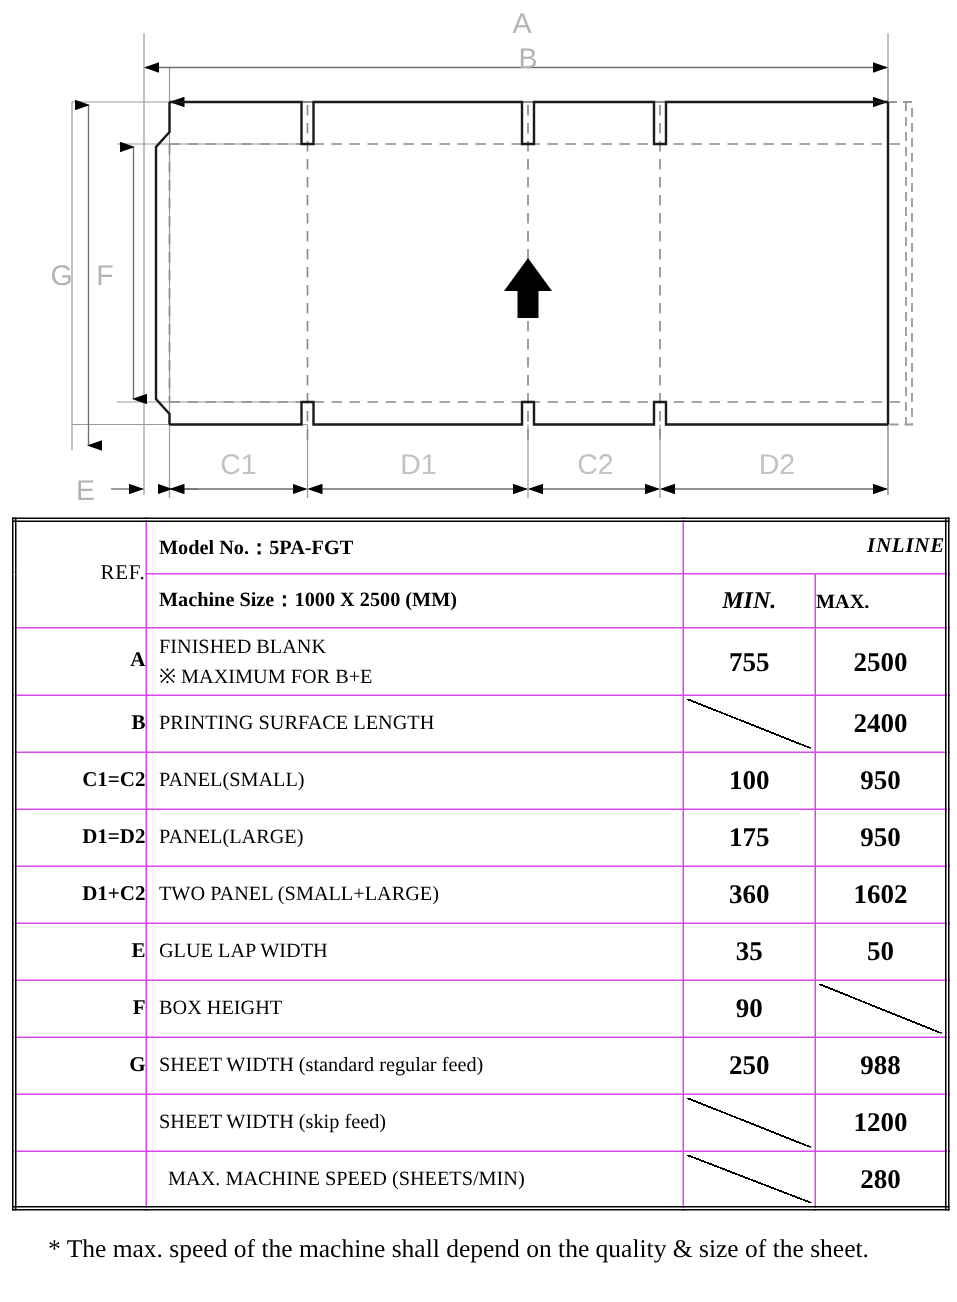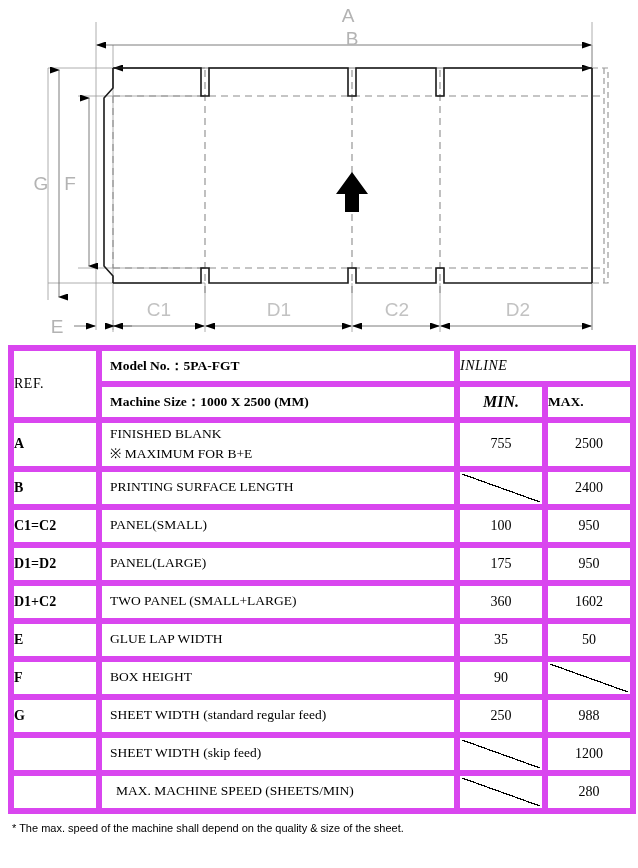--- a/index.html
+++ b/index.html
@@ -7,52 +7,52 @@
   #page{position:relative;width:638px;height:868px;overflow:hidden;}
 
   
   #diagram{position:absolute;left:0;top:0;width:638px;height:340px;}
   #diagram svg{display:block;}
 
   
   #spec-wrap{position:absolute;left:8px;top:345px;width:622px;}
   table.spec{border-collapse:collapse;width:622px;table-layout:fixed;
              border:3px double #000;}
-  table.spec td{border:6px solid #d946ef;padding:0;vertical-align:middle;
+  table.spec td{border:1px solid #d946ef;padding:0;vertical-align:middle;
                 font-family:"Liberation Serif",serif;}
-  .c-ref{width:88px;text-align:left;}
+  .c-ref{width:88px;text-align:right;}
   .c-desc{width:358px;}
   .c-min{width:88px;text-align:center;}
   .c-max{width:88px;text-align:center;}
 
   .ref-txt{font-size:14px;letter-spacing:.5px;}
   .ref-bold{font-size:14px;font-weight:bold;}
   .desc{font-size:13.5px;padding:3px 0 3px 8px;line-height:1.25;}
   .desc.bold{font-weight:bold;font-size:13.5px;}
-  .val{font-size:14px;}
-  .inline-hd{font-size:14px;font-style:italic;font-weight:normal;text-align:left;letter-spacing:.5px;}
+  .val{font-size:18px;font-weight:bold;}
+  .inline-hd{font-size:14px;font-style:italic;font-weight:bold;text-align:right;letter-spacing:.5px;}
   .min-hd{font-size:16px;font-style:italic;font-weight:bold;text-align:center;}
   .max-hd{font-size:13.5px;font-weight:bold;text-align:left;}
 
   .r-hdr1{height:36px;}
   .r-hdr2{height:36px;}
   .r-a{height:45px;}
   .r-std{height:38px;}
 
   
   .slash{position:relative;}
   .slash::after{content:"";position:absolute;left:2px;top:2px;right:2px;bottom:2px;
      background:linear-gradient(to top right,
         transparent 0, transparent calc(50% - 0.6px),
         #000 calc(50% - 0.6px), #000 calc(50% + 0.6px),
         transparent calc(50% + 0.6px), transparent 100%);}
 
   
   #notes{position:absolute;left:12px;top:820px;width:600px;}
-  .note{font-size:11px;font-family:Liberation Sans, sans-serif;line-height:1.55;white-space:nowrap;}
+  .note{font-size:17px;font-family:Liberation Serif, serif;line-height:1.55;white-space:nowrap;margin-left:20px;}
 </style>
 </head>
 <body>
 
 <div id="page">
 
   <div id="diagram">
     <svg width="638" height="340" viewBox="0 0 638 340" xmlns="http://www.w3.org/2000/svg">
       <defs>
         <marker id="arrR" markerWidth="10" markerHeight="7" refX="9" refY="3.5" orient="auto" markerUnits="userSpaceOnUse">

